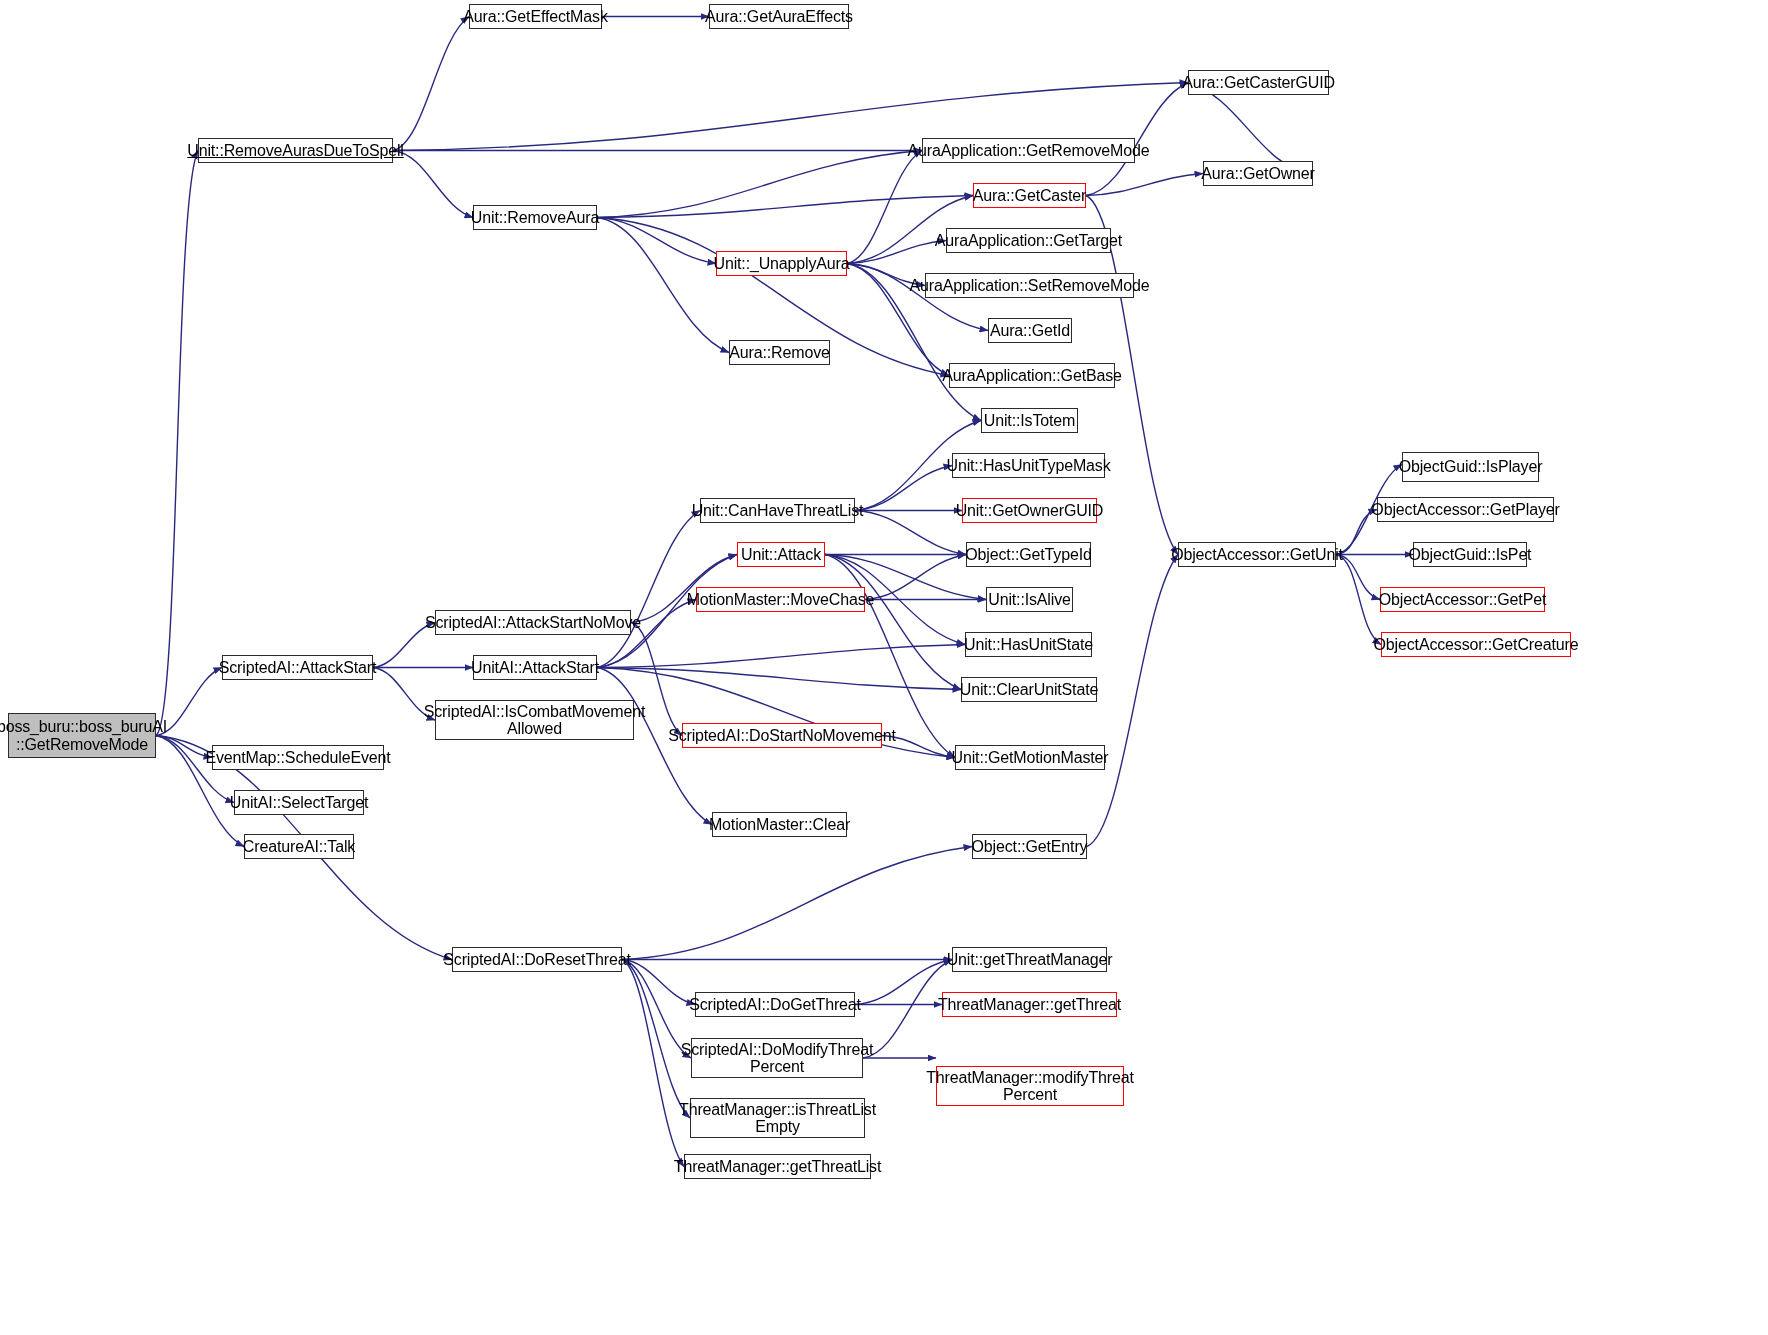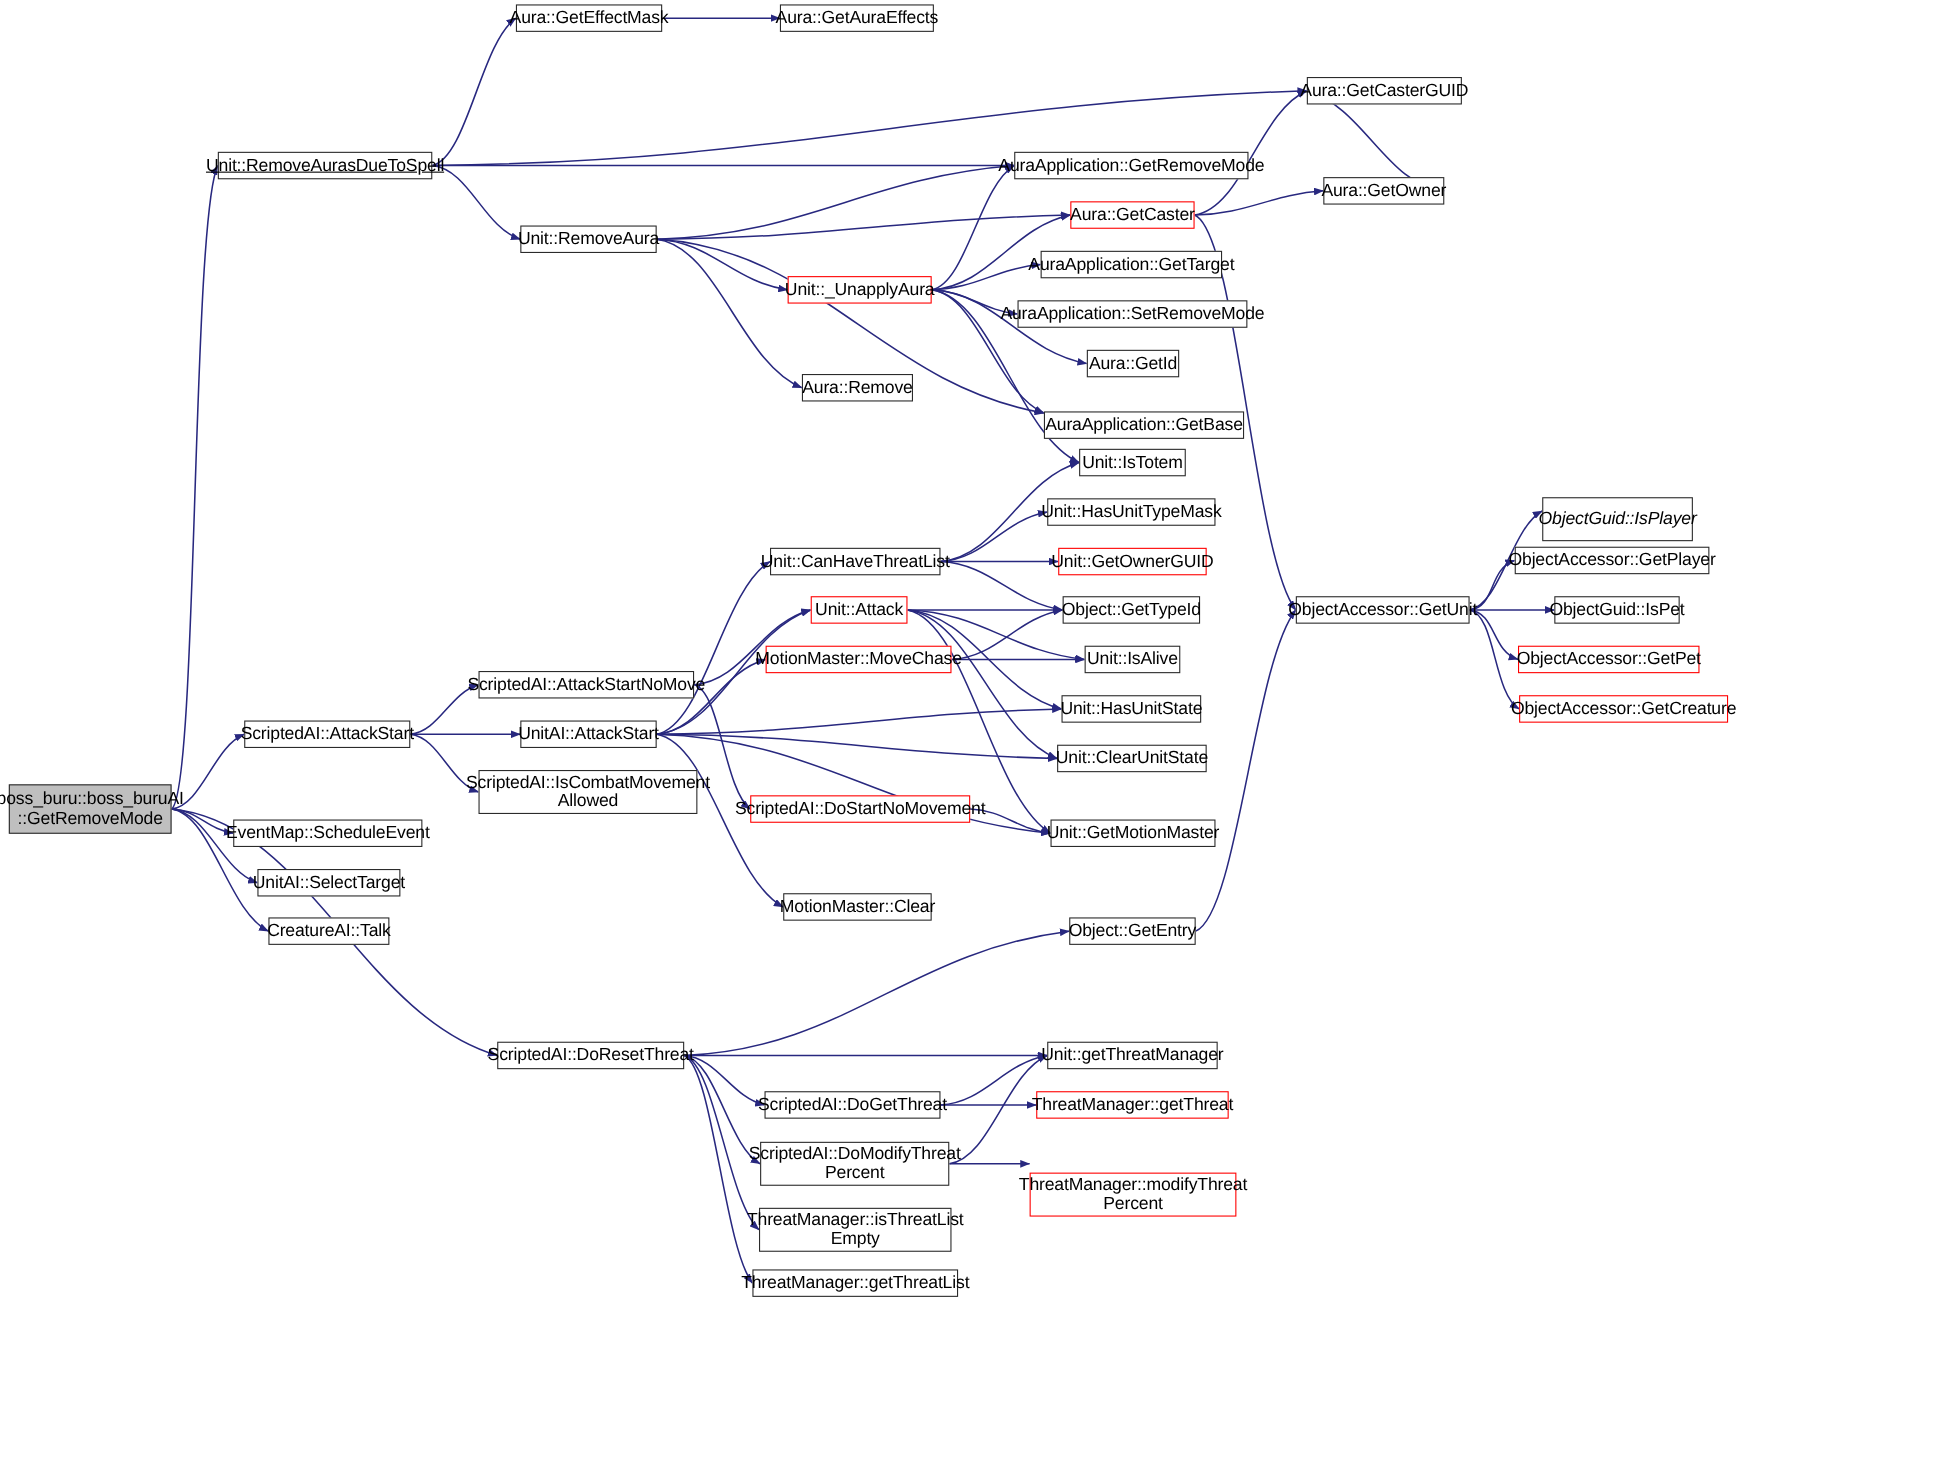--- a/index.html
+++ b/index.html
@@ -143,21 +143,21 @@
       <div class="node" style="left: 473px; top: 205px; width: 124px; height: 25px;"><span class="node-label">Unit::RemoveAura</span></div>
       <div class="node" style="left: 1188px; top: 70px; width: 141px; height: 25px;"><span class="node-label">Aura::GetCasterGUID</span></div>
       <div class="node" style="left: 1203px; top: 161px; width: 110px; height: 25px;"><span class="node-label">Aura::GetOwner</span></div>
       <div class="node" style="left: 922px; top: 138px; width: 213px; height: 25px;"><span class="node-label">AuraApplication::GetRemoveMode</span></div>
       <div class="node red" style="left: 973px; top: 183px; width: 113px; height: 25px;"><span class="node-label">Aura::GetCaster</span></div>
       <div class="node red" style="left: 716px; top: 251px; width: 131px; height: 25px;"><span class="node-label">Unit::_UnapplyAura</span></div>
       <div class="node" style="left: 946px; top: 228px; width: 165px; height: 25px;"><span class="node-label">AuraApplication::GetTarget</span></div>
       <div class="node" style="left: 925px; top: 273px; width: 209px; height: 25px;"><span class="node-label">AuraApplication::SetRemoveMode</span></div>
       <div class="node" style="left: 988px; top: 318px; width: 84px; height: 25px;"><span class="node-label">Aura::GetId</span></div>
       <div class="node" style="left: 729px; top: 340px; width: 101px; height: 25px;"><span class="node-label">Aura::Remove</span></div>
-      <div class="node" style="left: 949px; top: 363px; width: 182px; height: 25px; margin-top: 11px;"><span class="node-label">AuraApplication::GetBase</span></div>
+      <div class="node" style="left: 949px; top: 363px; width: 166px; height: 25px;"><span class="node-label">AuraApplication::GetBase</span></div>
       <div class="node" style="left: 981px; top: 408px; width: 97px; height: 25px;"><span class="node-label">Unit::IsTotem</span></div>
       <div class="node" style="left: 952px; top: 453px; width: 153px; height: 25px;"><span class="node-label">Unit::HasUnitTypeMask</span></div>
       <div class="node" style="left: 700px; top: 498px; width: 155px; height: 25px;"><span class="node-label">Unit::CanHaveThreatList</span></div>
       <div class="node red" style="left: 962px; top: 498px; width: 135px; height: 25px;"><span class="node-label">Unit::GetOwnerGUID</span></div>
       <div class="node red" style="left: 737px; top: 542px; width: 88px; height: 25px;"><span class="node-label">Unit::Attack</span></div>
       <div class="node" style="left: 966px; top: 542px; width: 125px; height: 25px;"><span class="node-label">Object::GetTypeId</span></div>
       <div class="node red" style="left: 696px; top: 587px; width: 169px; height: 25px;"><span class="node-label">MotionMaster::MoveChase</span></div>
       <div class="node" style="left: 986px; top: 587px; width: 87px; height: 25px;"><span class="node-label">Unit::IsAlive</span></div>
       <div class="node" style="left: 435px; top: 610px; width: 196px; height: 25px;"><span class="node-label">ScriptedAI::AttackStartNoMove</span></div>
       <div class="node" style="left: 965px; top: 632px; width: 127px; height: 25px;"><span class="node-label">Unit::HasUnitState</span></div>
@@ -167,21 +167,21 @@
       <div class="node" style="left: 435px; top: 700px; width: 199px; height: 40px;"><span class="node-label">ScriptedAI::IsCombatMovement
 Allowed</span></div>
       <div class="node red" style="left: 682px; top: 723px; width: 200px; height: 25px;"><span class="node-label">ScriptedAI::DoStartNoMovement</span></div>
       <div class="node" style="left: 212px; top: 745px; width: 172px; height: 25px;"><span class="node-label">EventMap::ScheduleEvent</span></div>
       <div class="node" style="left: 955px; top: 745px; width: 150px; height: 25px;"><span class="node-label">Unit::GetMotionMaster</span></div>
       <div class="node" style="left: 234px; top: 790px; width: 130px; height: 25px;"><span class="node-label">UnitAI::SelectTarget</span></div>
       <div class="node" style="left: 712px; top: 812px; width: 135px; height: 25px;"><span class="node-label">MotionMaster::Clear</span></div>
       <div class="node" style="left: 244px; top: 834px; width: 110px; height: 25px;"><span class="node-label">CreatureAI::Talk</span></div>
       <div class="node" style="left: 972px; top: 834px; width: 115px; height: 25px;"><span class="node-label">Object::GetEntry</span></div>
       <div class="node" style="left: 1178px; top: 542px; width: 158px; height: 25px;"><span class="node-label">ObjectAccessor::GetUnit</span></div>
-      <div class="node" style="left: 1402px; top: 452px; width: 137px; height: 40px; font-style: italic;"><span class="node-label">ObjectGuid::IsPlayer</span></div>
+      <div class="node" style="left: 1402px; top: 452px; width: 137px; height: 30px;"><span class="node-label">ObjectGuid::IsPlayer</span></div>
       <div class="node" style="left: 1377px; top: 497px; width: 177px; height: 25px;"><span class="node-label">ObjectAccessor::GetPlayer</span></div>
       <div class="node" style="left: 1413px; top: 542px; width: 114px; height: 25px;"><span class="node-label">ObjectGuid::IsPet</span></div>
       <div class="node red" style="left: 1380px; top: 587px; width: 165px; height: 25px;"><span class="node-label">ObjectAccessor::GetPet</span></div>
       <div class="node red" style="left: 1381px; top: 632px; width: 190px; height: 25px;"><span class="node-label">ObjectAccessor::GetCreature</span></div>
       <div class="node" style="left: 452px; top: 947px; width: 170px; height: 25px;"><span class="node-label">ScriptedAI::DoResetThreat</span></div>
       <div class="node" style="left: 952px; top: 947px; width: 155px; height: 25px;"><span class="node-label">Unit::getThreatManager</span></div>
       <div class="node" style="left: 695px; top: 992px; width: 160px; height: 25px;"><span class="node-label">ScriptedAI::DoGetThreat</span></div>
       <div class="node red" style="left: 942px; top: 992px; width: 175px; height: 25px;"><span class="node-label">ThreatManager::getThreat</span></div>
       <div class="node" style="left: 691px; top: 1038px; width: 172px; height: 40px;"><span class="node-label">ScriptedAI::DoModifyThreat
 Percent</span></div>

